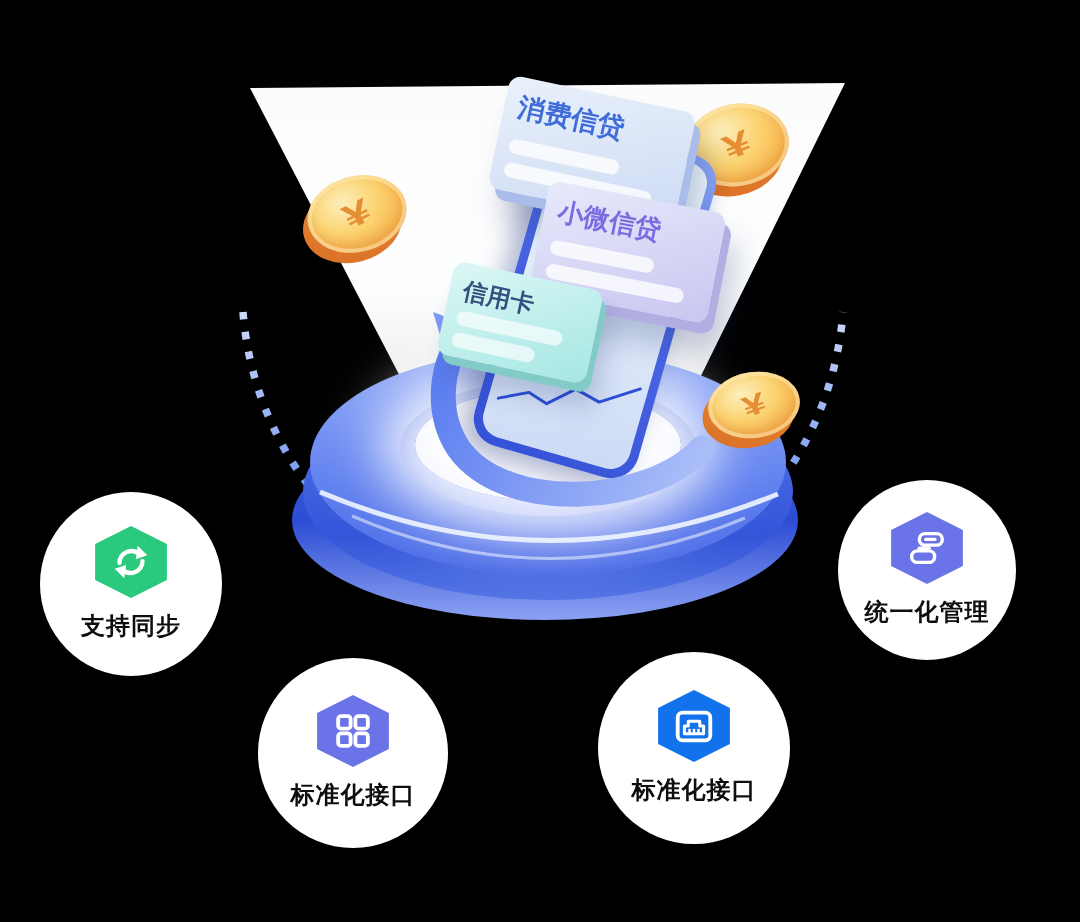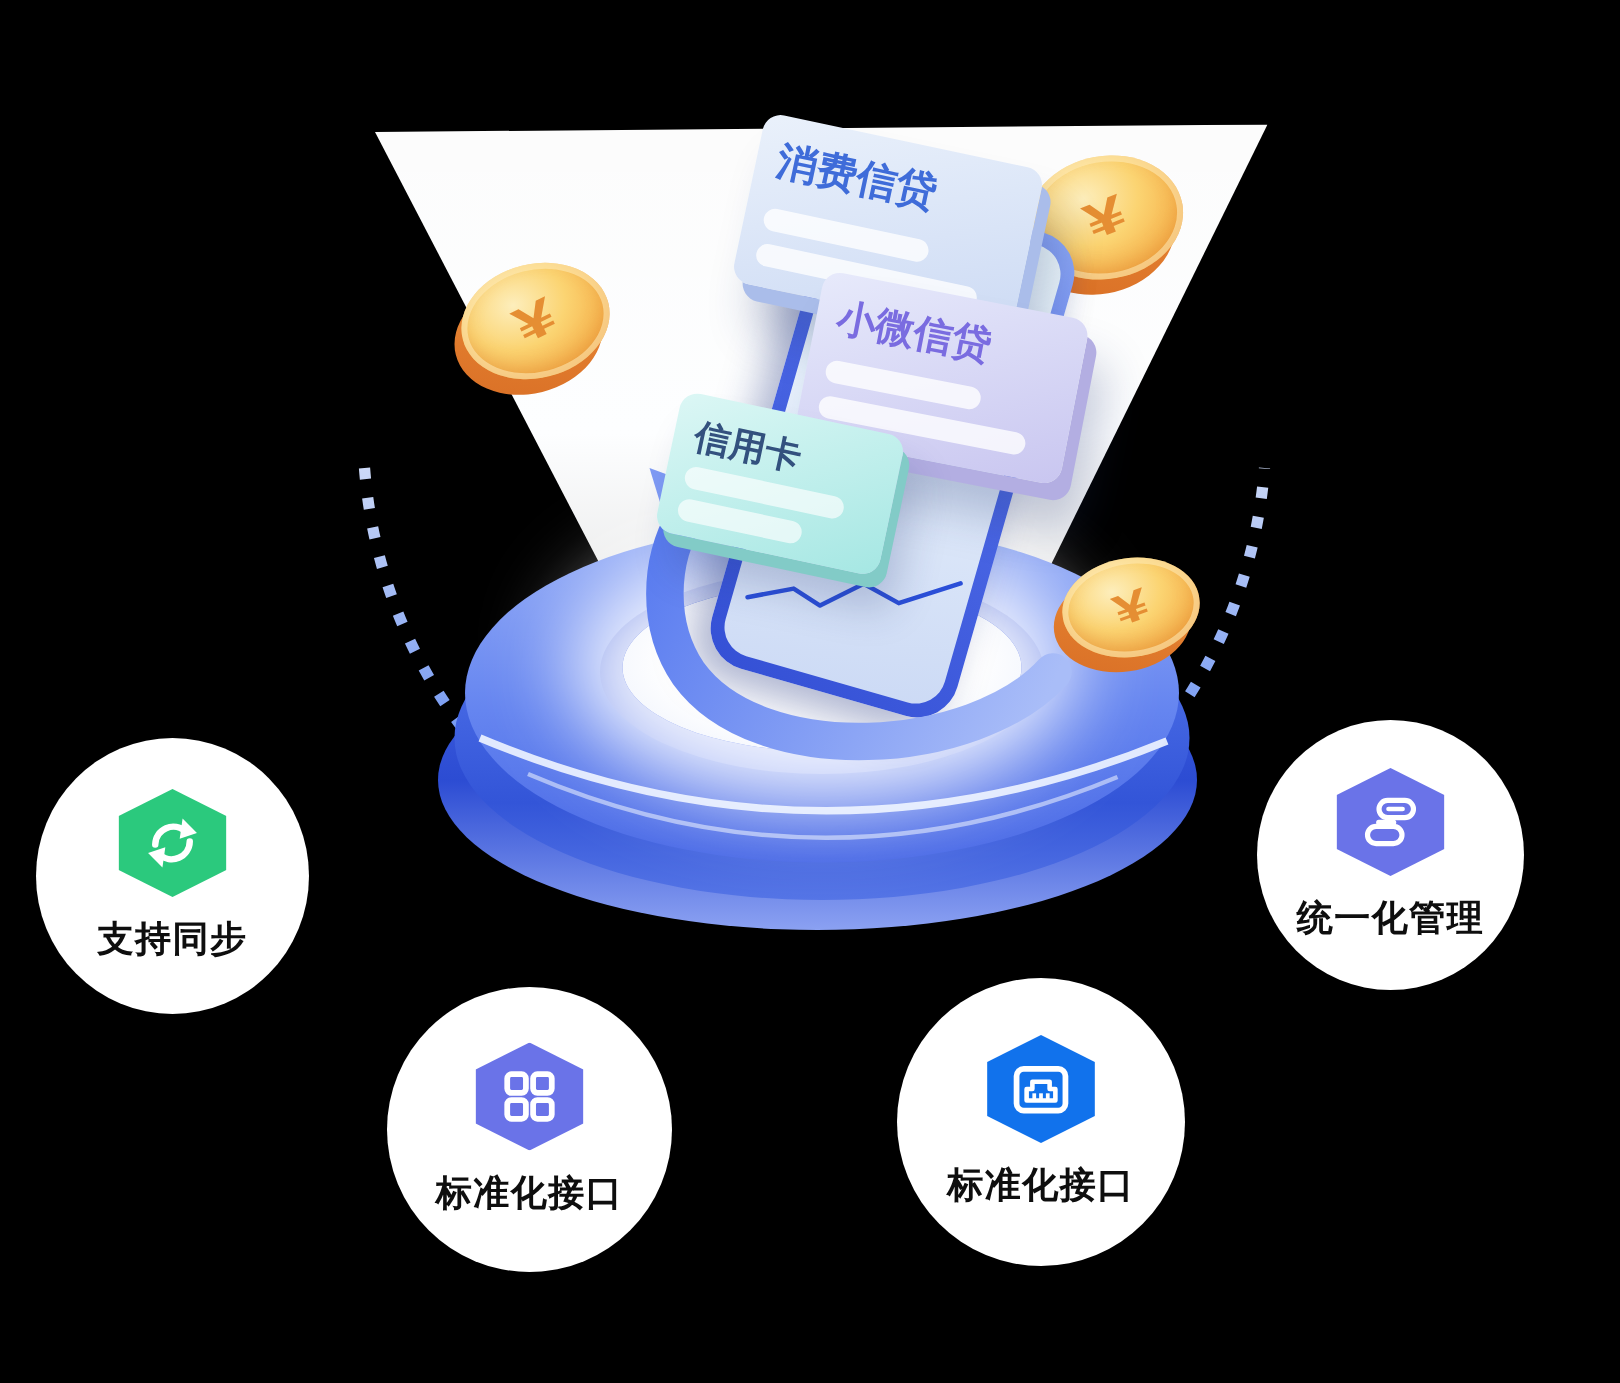--- a/index.html
+++ b/index.html
@@ -79,21 +79,21 @@
          background:linear-gradient(150deg,#dcf7f5 0%,#a5e7e3 100%);
          box-shadow:6px 8px 0 #82cbc7,14px 22px 26px rgba(30,50,110,.22);}
   .card3 .card-label{color:#33517e;font-size:24px;}
   .card3 .pill{background:rgba(255,255,255,.65);}
   .card3 .pill1{top:48px;width:108px;}
   .card3 .pill2{top:70px;width:84px;}
 
   
   .bubble{position:absolute;background:#fff;border-radius:50%;
           display:flex;flex-direction:column;align-items:center;justify-content:center;gap:12px;}
-  .bubble-1{left:24px;top:492px;width:182px;height:184px;}
+  .bubble-1{left:40px;top:492px;width:182px;height:184px;}
   .bubble-2{left:258px;top:658px;width:190px;height:190px;}
   .bubble-3{left:598px;top:652px;width:192px;height:192px;font-family:Liberation Serif, serif;}
   .bubble-4{left:838px;top:480px;width:178px;height:180px;}
   .hex{width:78px;height:72px;display:flex;align-items:center;justify-content:center;
        clip-path:polygon(50% 0%,96% 25%,96% 75%,50% 100%,4% 75%,4% 25%);}
   .hex svg{width:46px;height:46px;}
   .bubble-label{font-size:24px;font-weight:bold;color:#0e0e0e;letter-spacing:1px;white-space:nowrap;}
 </style>
 </head>
 <body>

